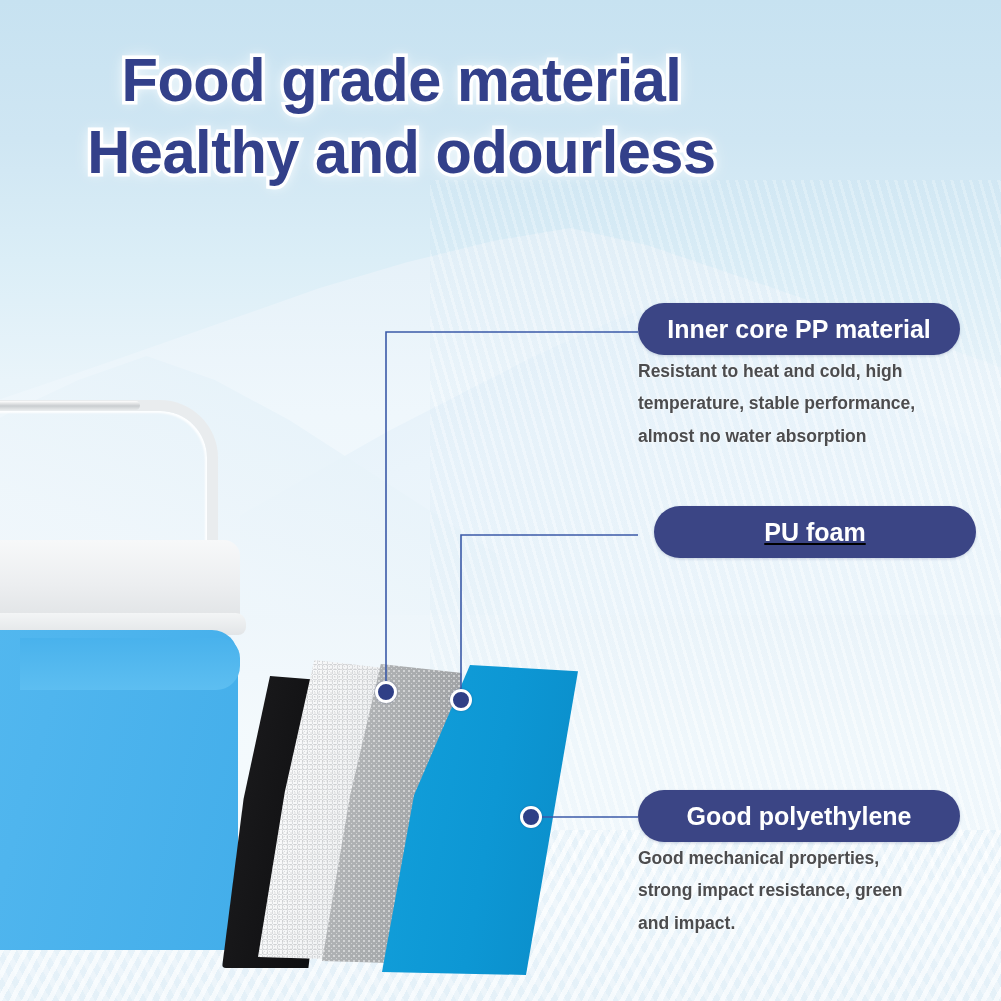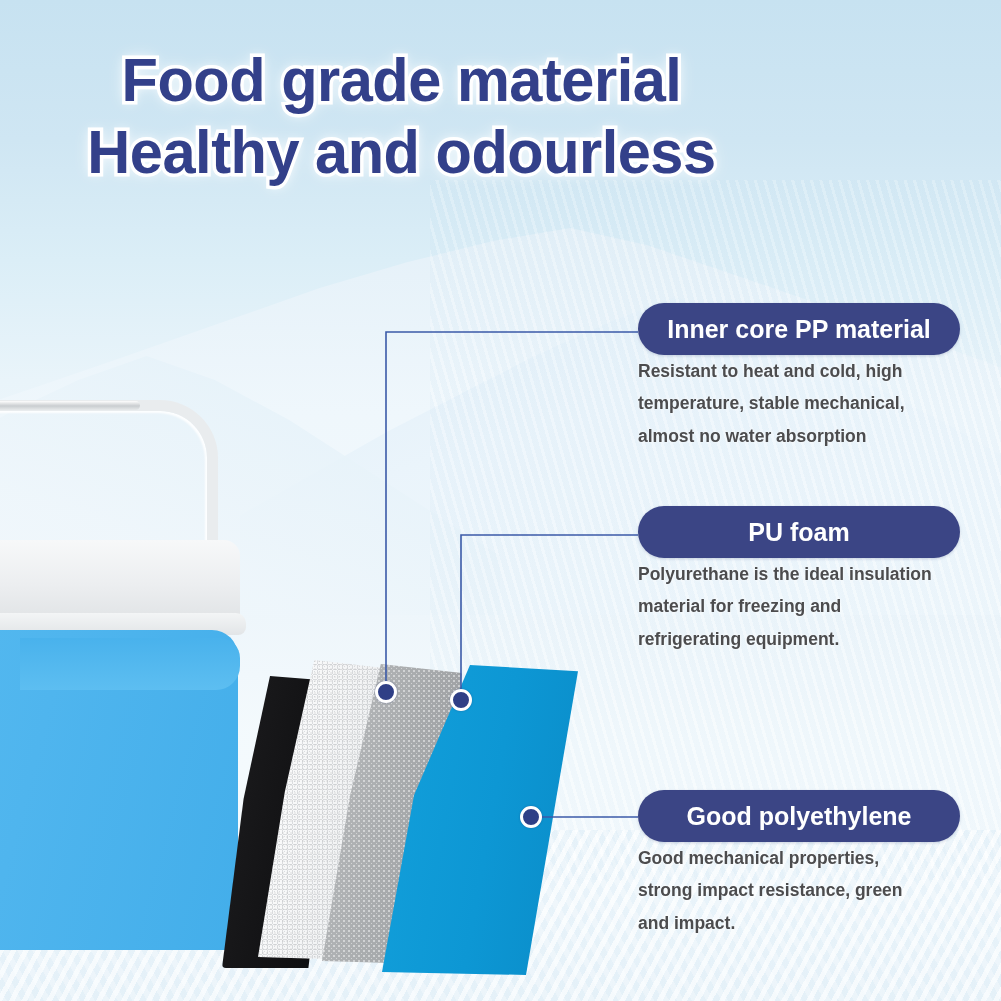--- a/index.html
+++ b/index.html
@@ -203,21 +203,21 @@
   .callout-body {
     font-size:17.5px;
     font-weight:bold;
     color:#4c4c4e;
     line-height:1.85;
     text-shadow:0 0 3px rgba(255,255,255,.85);
   }
   .callout-body div { white-space:nowrap; }
 
   #c1 { left:638px; top:303px; }
-  #c2 { left:638px; top:506px; }
+  #c2 { left:654px; top:506px;text-decoration:underline; }
   #c3 { left:638px; top:790px; }
 </style>
 </head>
 <body>
 
 <div id="poster">
 
   <div class="mtn mtn-far"></div>
   <div class="mtn mtn-mid"></div>
   <div class="mtn mtn-left"></div>
@@ -251,32 +251,27 @@
   </svg>
 
   <div class="dot" style="left:386px; top:692px;"></div>
   <div class="dot" style="left:461px; top:700px;"></div>
   <div class="dot" style="left:531px; top:817px;"></div>
 
   <div class="callout" id="c1">
     <div class="callout-title">Inner core PP material</div>
     <div class="callout-body">
       <div>Resistant to heat and cold, high</div>
-      <div>temperature, stable mechanical,</div>
+      <div>temperature, stable performance,</div>
       <div>almost no water absorption</div>
     </div>
   </div>
 
   <div class="callout" id="c2">
     <div class="callout-title">PU foam</div>
-    <div class="callout-body">
-      <div>Polyurethane is the ideal insulation</div>
-      <div>material for freezing and</div>
-      <div>refrigerating equipment.</div>
-    </div>
   </div>
 
   <div class="callout" id="c3">
     <div class="callout-title">Good polyethylene</div>
     <div class="callout-body">
       <div>Good mechanical properties,</div>
       <div>strong impact resistance, green</div>
       <div>and impact.</div>
     </div>
   </div>

